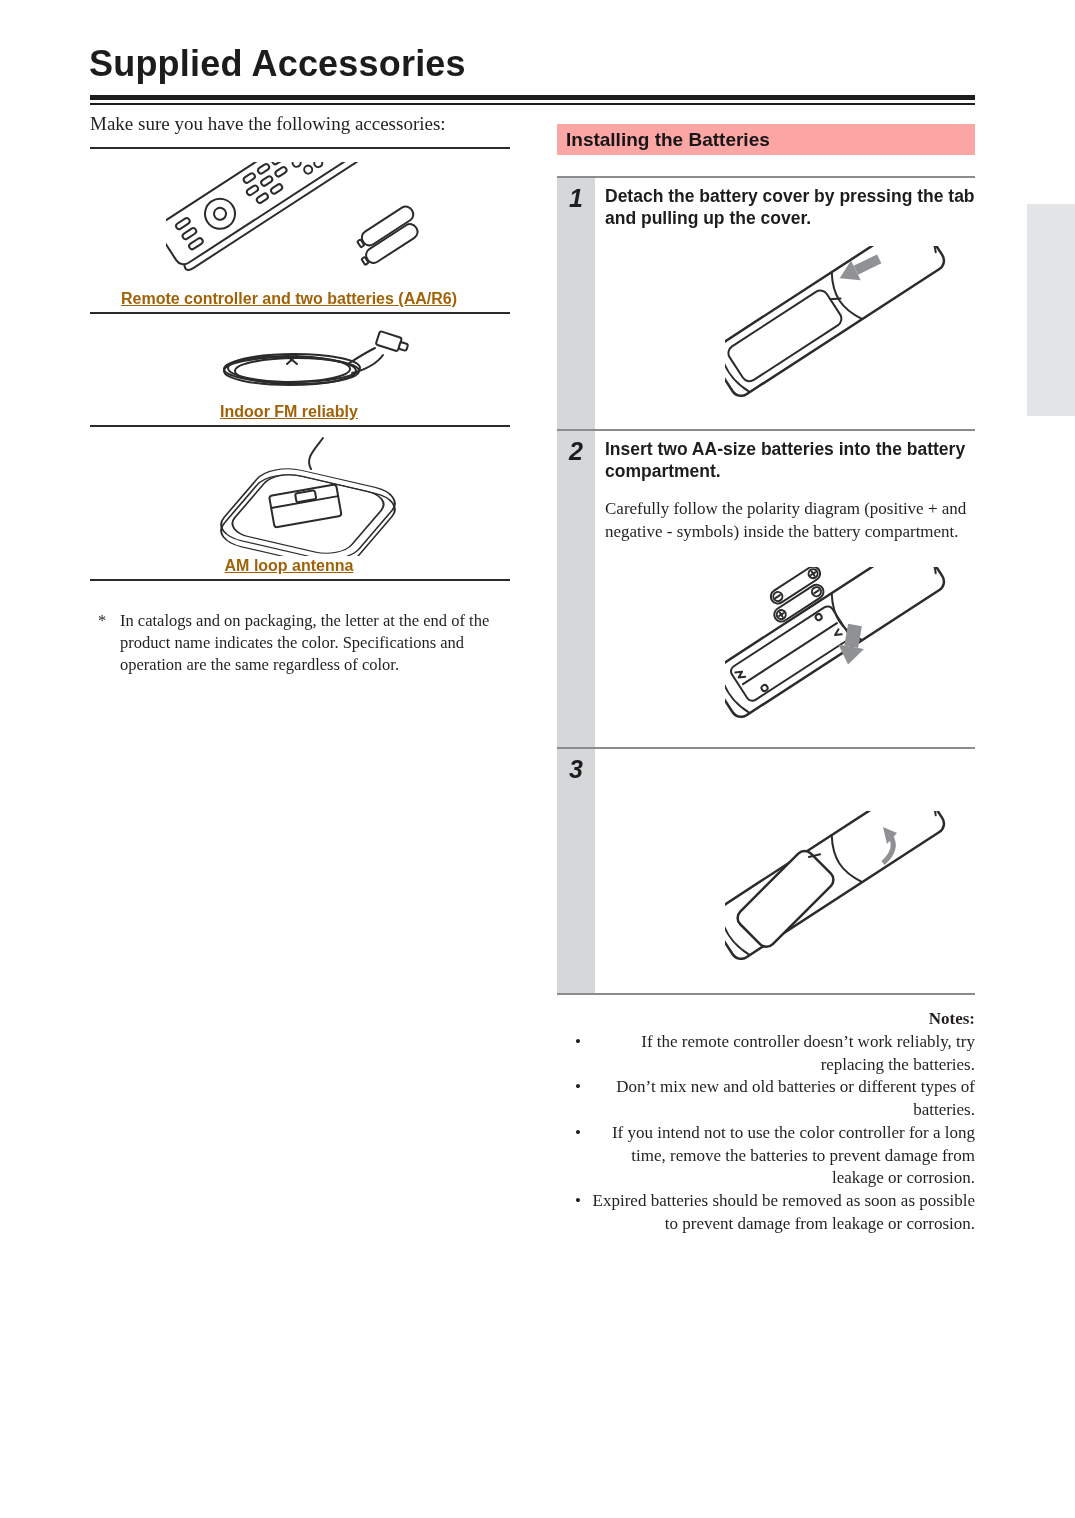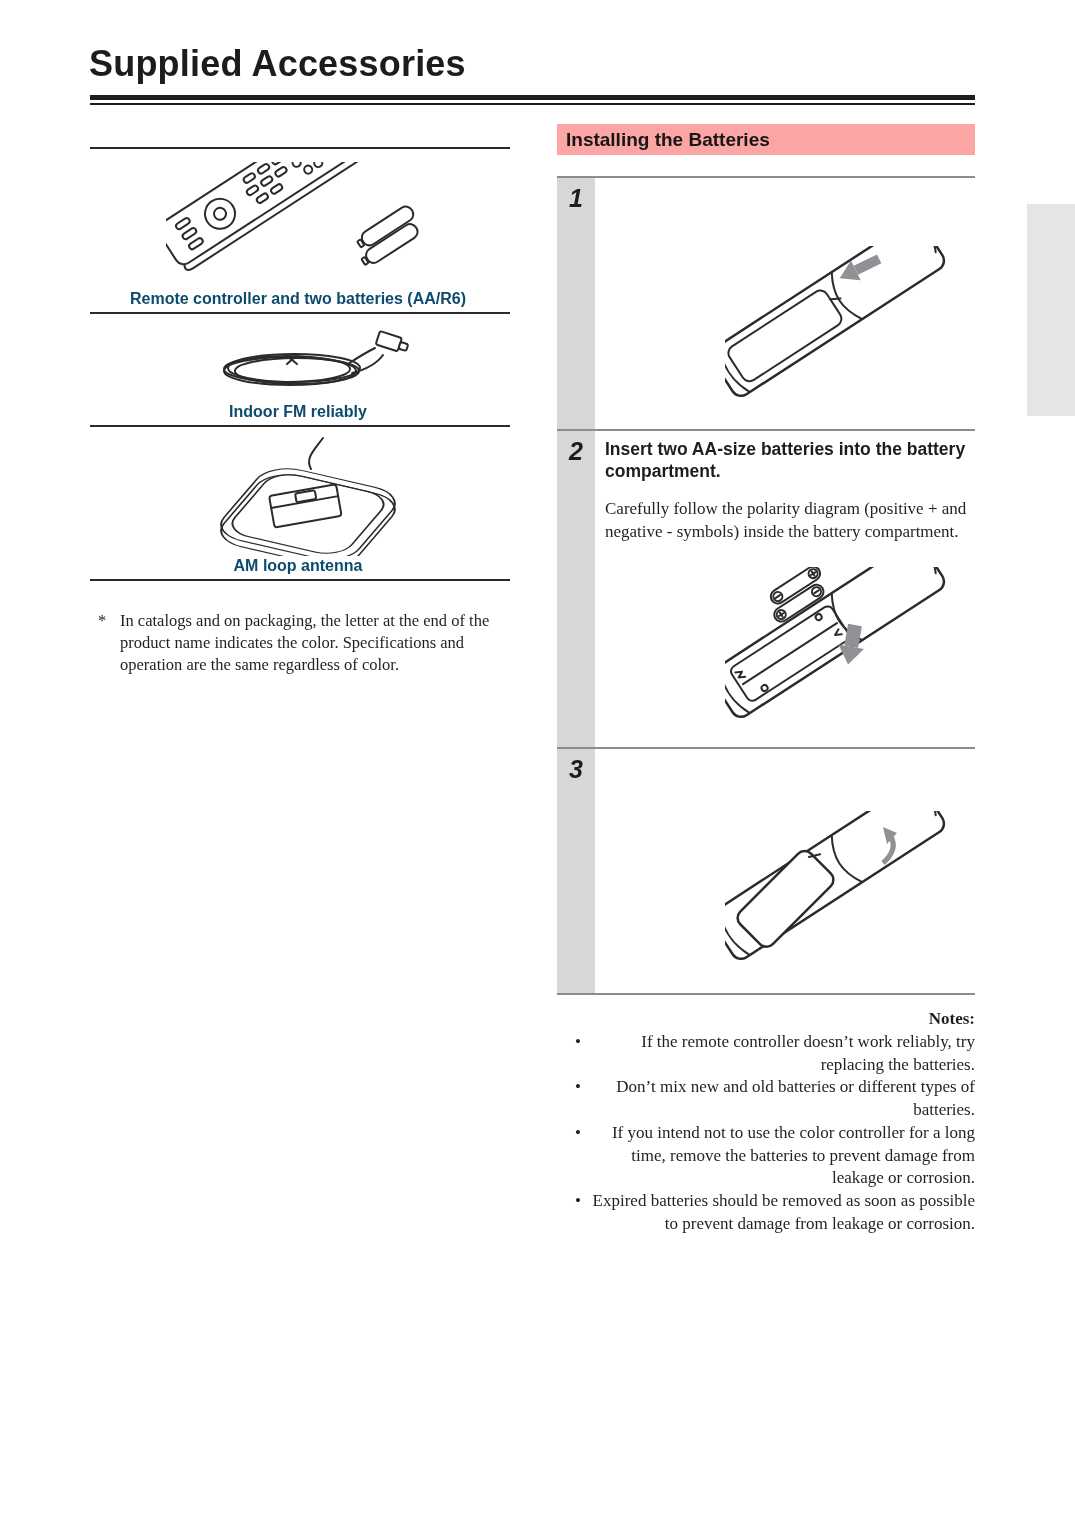--- a/index.html
+++ b/index.html
@@ -16,22 +16,22 @@
   .rule-thick { position:absolute; left:90px; top:95px; width:885px; height:5px; background:#1d1d1d; }
   .rule-thin  { position:absolute; left:90px; top:103px; width:885px; height:2px; background:#1d1d1d; }
 
   .intro {
     position:absolute; left:90px; top:112px; width:420px;
     font:19px/1.3 "Liberation Serif", serif;
   }
   .hrule { position:absolute; left:90px; width:420px; height:2px; background:#2b2b2b; }
 
   .caption {
-    position:absolute; left:88px; width:420px; text-align:center;
-    font:bold 16px/1.2 "Liberation Sans", sans-serif; color:#0c4a6e;
+    position:absolute; left:79px; width:420px; text-align:center;
+    font:bold 16px/1.2 "Liberation Sans", sans-serif; color:#a16207;text-decoration:underline;
   }
   .illus { position:absolute; }
 
   .footnote {
     position:absolute; left:98px; top:610px; width:404px; display:flex;
     font:16.5px/1.33 "Liberation Serif", serif;
   }
   .footnote .marker { width:22px; flex:none; }
 
   .right-col { position:absolute; left:557px; top:124px; width:418px; }
@@ -76,20 +76,21 @@
 </style>
 </head>
 <body>
 
 <div class="page">
 
   <h1 class="title">Supplied Accessories</h1>
   <div class="rule-thick"></div>
   <div class="rule-thin"></div>
 
+  <div class="intro">Make sure you have the following accessories:</div>
   <div class="hrule" style="top:147px"></div>
 
   <svg class="illus" style="left:166px; top:162px;" width="322" height="128" viewBox="0 0 322 128">
     <g transform="translate(14,104) rotate(-33)">
       <rect class="ln-w" x="0" y="-46" width="238" height="48" rx="9"></rect>
       <path class="ln" d="M4 2 Q1 9 10 9 L 222 9"></path>
       <circle class="ln" cx="221" cy="-22" r="7"></circle>
       <circle class="ln" cx="160" cy="-35" r="4"></circle>
         <circle class="ln" cx="172" cy="-35" r="4"></circle>
         <circle class="ln" cx="184" cy="-35" r="4"></circle>
@@ -169,20 +170,21 @@
       <span>Installing the Batteries</span>
     </div>
 
     <div class="steps">
 
       <div class="step" style="height:253px">
         <div class="step-strip">
           <span class="step-num">1</span>
         </div>
         <div class="step-content">
+          <div class="step-heading">Detach the battery cover by pressing the tab and pulling up the cover.</div>
           <svg class="step-illus" style="left:130px; top:68px;" width="280" height="172" viewBox="0 0 280 172">
             <g transform="translate(12,152) rotate(-33)">
               <rect class="ln-w3" x="0" y="-54" width="250" height="56" rx="10"></rect>
               <path class="ln" d="M14 -54 C 5 -36 5 -16 14 2"></path>
               <path class="ln" d="M246 -41 q7 14 0 27"></path>
               <path class="ln" d="M148 -54 C 136 -34 136 -18 148 2"></path>
               <rect class="ln" x="16" y="-46" width="116" height="40" rx="8"></rect>
               <path class="ln" d="M132 -32 l9 5"></path>
             </g>
             <g transform="translate(156,12) rotate(154)">

